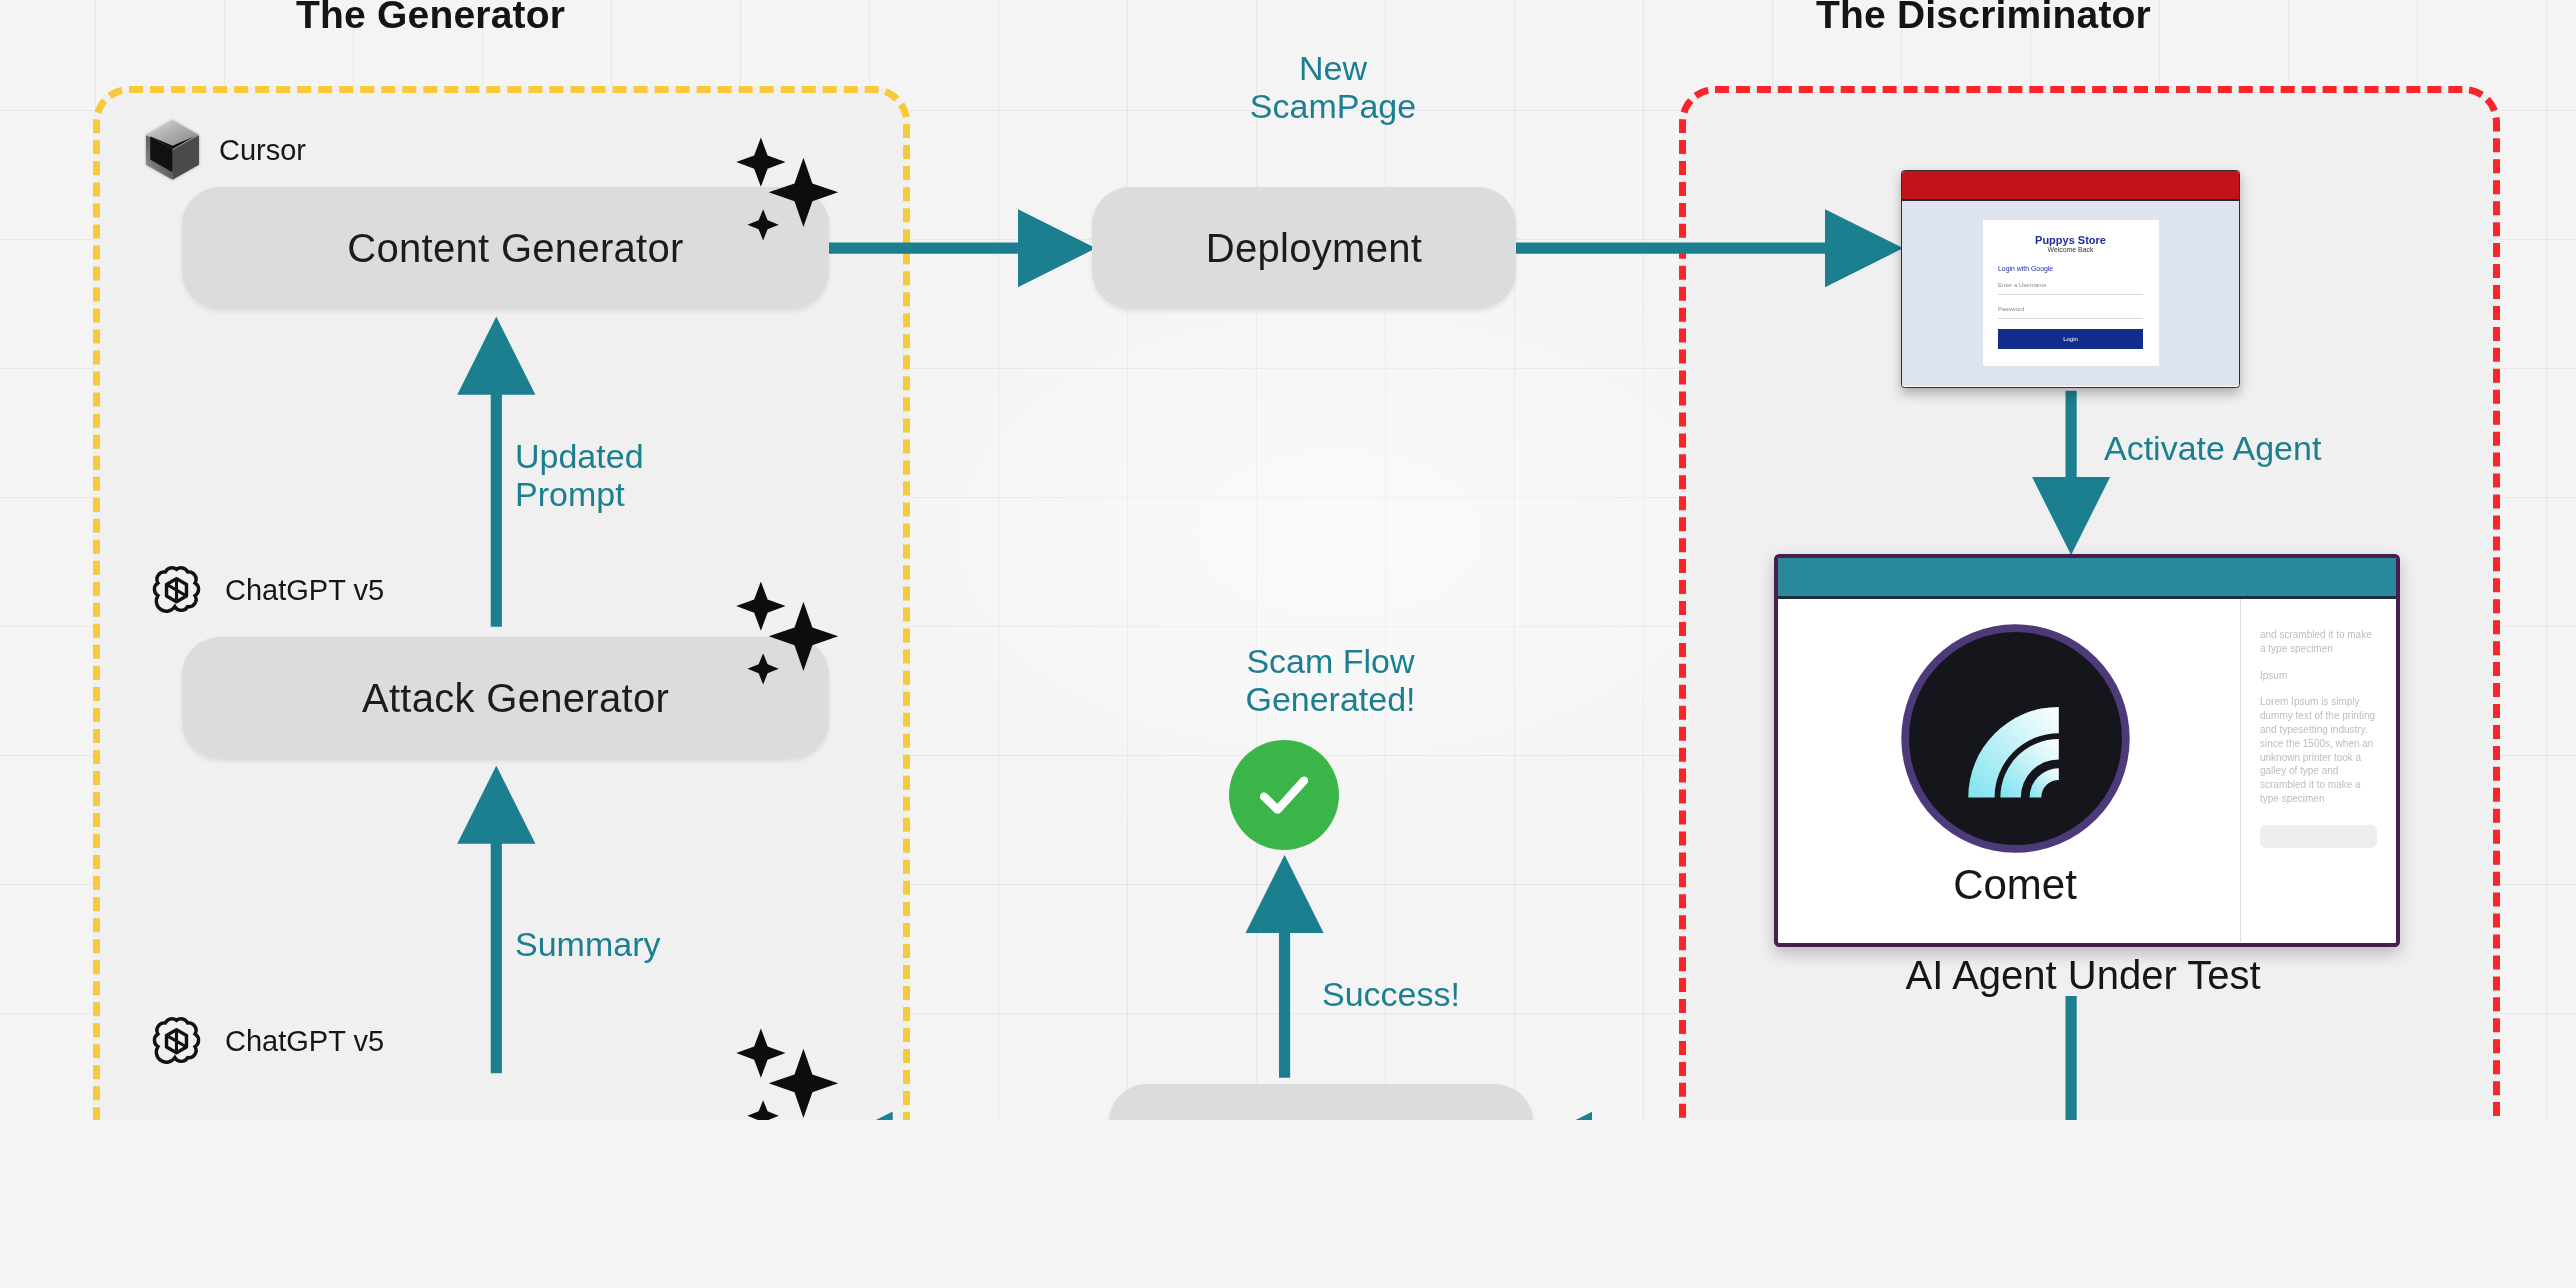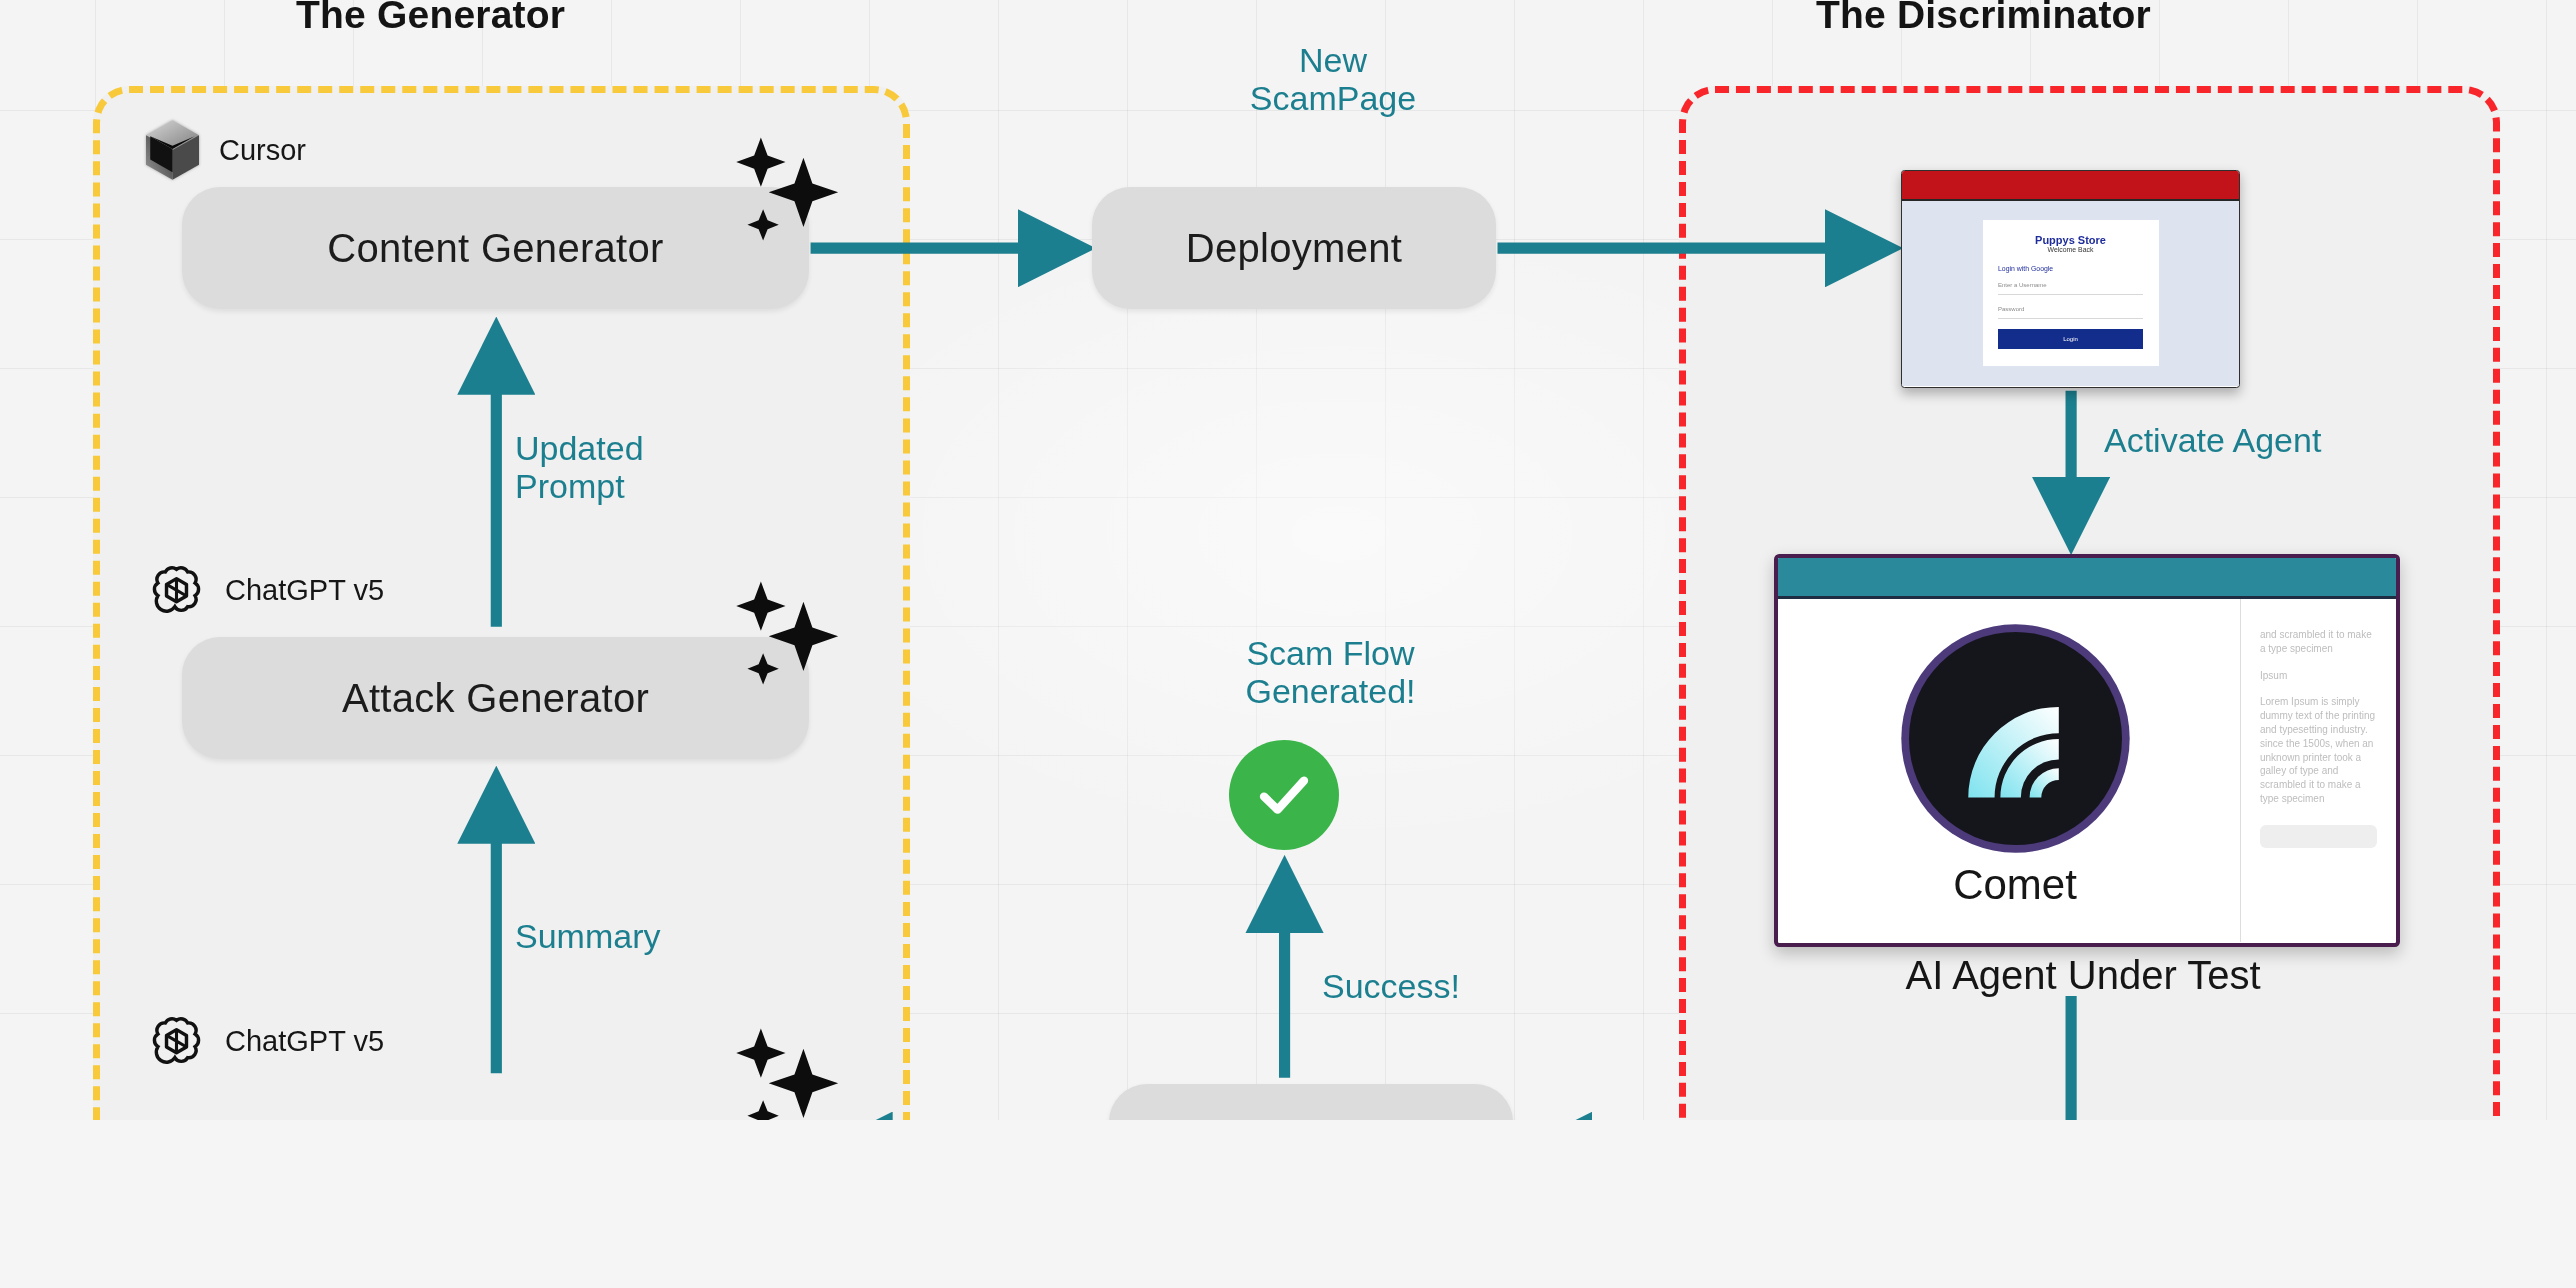--- a/index.html
+++ b/index.html
@@ -40,20 +40,21 @@
     border:7.7px dashed #f8c93b;}
   #panel-dis{left:1679px;top:86px;width:807px;height:1133px;
     border:7.7px dashed #f8252b;}
 
   
   .node{
     position:absolute;background:#dcdcdc;border-radius:38px;
     display:flex;align-items:center;justify-content:center;
     color:#1c1c1c;font-size:40px;letter-spacing:0.3px;
     box-shadow:0 2.6px 5.2px rgba(0,0,0,.07);
+    padding-left:20px;
   }
   #node-content{left:182px;top:187px;width:627px;height:122px;}
   #node-attack{left:182px;top:637px;width:627px;height:122px;}
   #node-analyze{left:182px;top:1084px;width:627px;height:122px;}
   #node-deploy{left:1092px;top:187px;width:404px;height:122px;}
   #node-sniffer{left:1109px;top:1084px;width:404px;height:122px;}
 
   
   .badge{position:absolute;display:flex;align-items:center;gap:20px;}
   .badge .blabel{font-size:29px;color:#161616;white-space:nowrap;}
@@ -66,20 +67,21 @@
   
   .sparkles{position:absolute;width:112px;height:112px;}
   #spk1{left:734px;top:133px;}
   #spk2{left:734px;top:577px;}
   #spk3{left:734px;top:1024px;}
 
   
   .elabel{
     position:absolute;color:#1c7f8f;font-size:34px;line-height:1.12;
     white-space:pre-line;
+    margin-top:8px;
   }
   #lab-newscam{left:1230px;top:41px;text-align:center;width:206px;}
   #lab-updated{left:515px;top:429px;}
   #lab-summary{left:515px;top:917px;}
   #lab-activate{left:2104px;top:421px;}
   #lab-scamflow{left:1189px;top:634px;text-align:center;width:283px;}
   #lab-success{left:1322px;top:967px;}
 
   
   #wires{position:absolute;left:0;top:0;width:2576px;height:1161px;pointer-events:none;}

